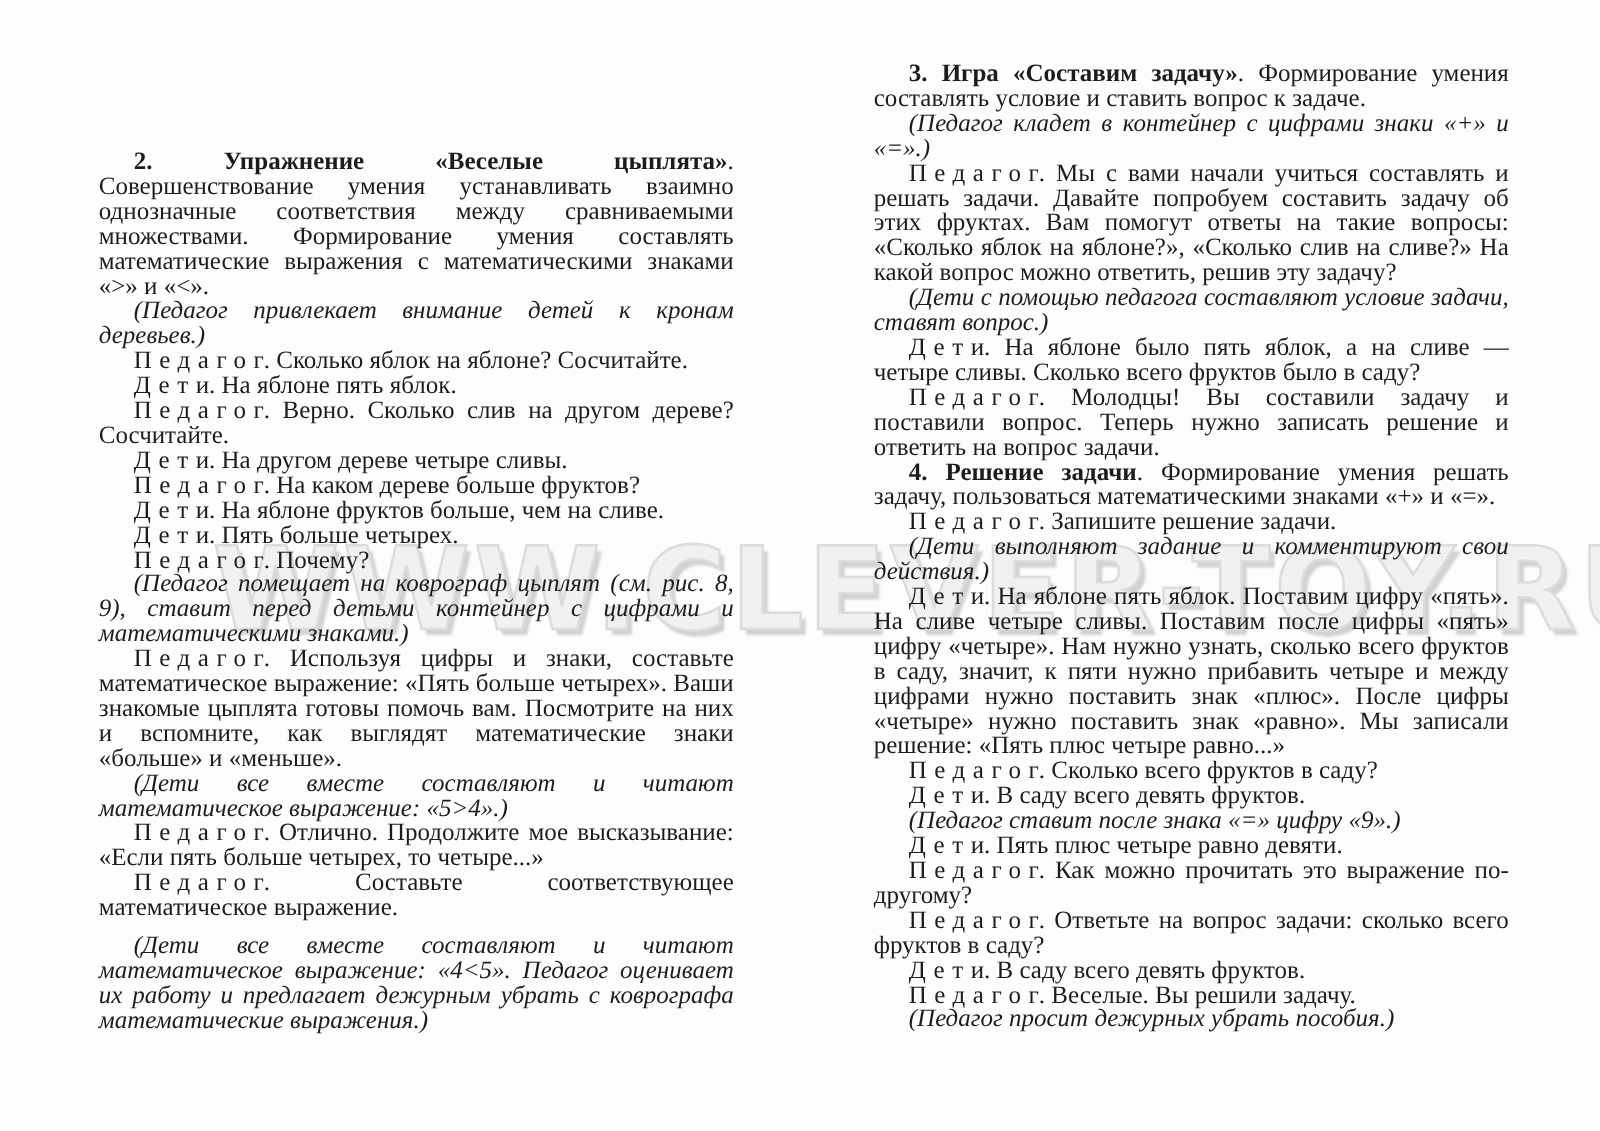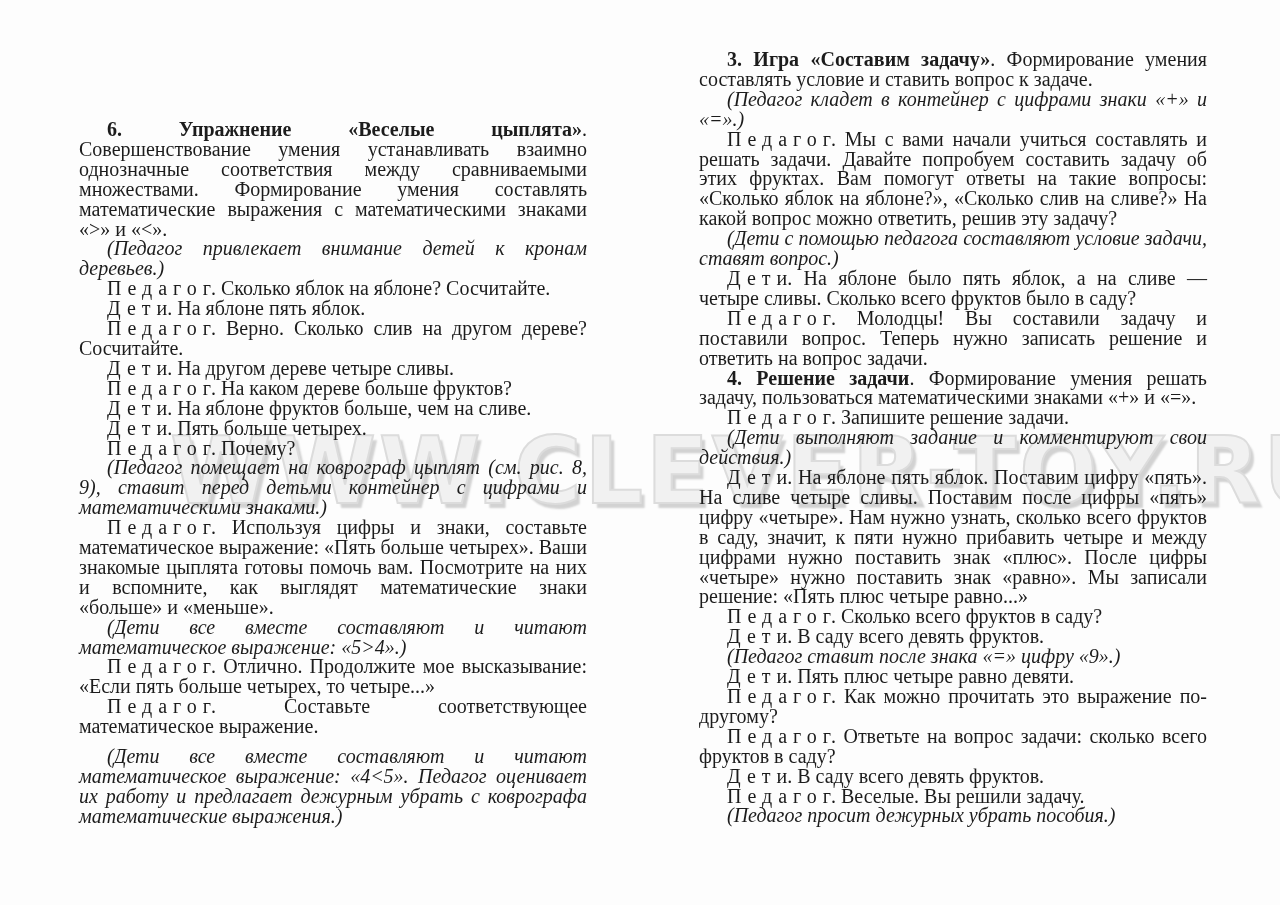--- a/index.html
+++ b/index.html
@@ -69,21 +69,21 @@
     letter-spacing: 0.3em;
     margin-right: -0.3em;
   }
 </style>
 </head>
 <body style="background: rgb(253, 253, 253);">
 
 <div class="page">
   <div class="watermark" style="color: rgb(241, 241, 241); -webkit-text-stroke: 2px rgb(220, 220, 220); text-shadow: rgb(210, 210, 210) 4px 5px 2px;">WWW.CLEVER-TOY.RU</div>
   <div class="col col-left" id="col-left" style="color: rgb(28, 28, 28);">
-      <p class="para"><span class="b">6. Упражнение «Веселые цыплята»</span><span>. Совершенствование умения устанавливать взаимно однозначные соответствия между сравниваемыми множествами. Формирование умения составлять математические выражения с математическими знаками «&gt;» и «&lt;».</span></p>
+      <p class="para"><span class="b">2. Упражнение «Веселые цыплята»</span><span>. Совершенствование умения устанавливать взаимно однозначные соответствия между сравниваемыми множествами. Формирование умения составлять математические выражения с математическими знаками «&gt;» и «&lt;».</span></p>
       <p class="para it"><span>(Педагог привлекает внимание детей к кронам деревьев.)</span></p>
       <p class="para"><span class="sp">Педагог</span><span>. Сколько яблок на яблоне? Сосчитайте.</span></p>
       <p class="para"><span class="sp">Дети</span><span>. На яблоне пять яблок.</span></p>
       <p class="para"><span class="sp">Педагог</span><span>. Верно. Сколько слив на другом дереве? Сосчитайте.</span></p>
       <p class="para"><span class="sp">Дети</span><span>. На другом дереве четыре сливы.</span></p>
       <p class="para"><span class="sp">Педагог</span><span>. На каком дереве больше фруктов?</span></p>
       <p class="para"><span class="sp">Дети</span><span>. На яблоне фруктов больше, чем на сливе.</span></p>
       <p class="para"><span class="sp">Дети</span><span>. Пять больше четырех.</span></p>
       <p class="para"><span class="sp">Педагог</span><span>. Почему?</span></p>
       <p class="para it"><span>(Педагог помещает на коврограф цыплят (см. рис. 8, 9), ставит перед детьми контейнер с цифрами и математическими знаками.)</span></p>

